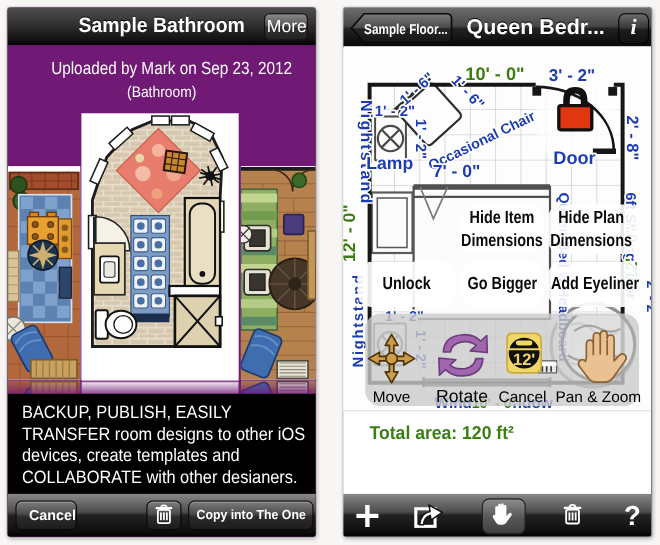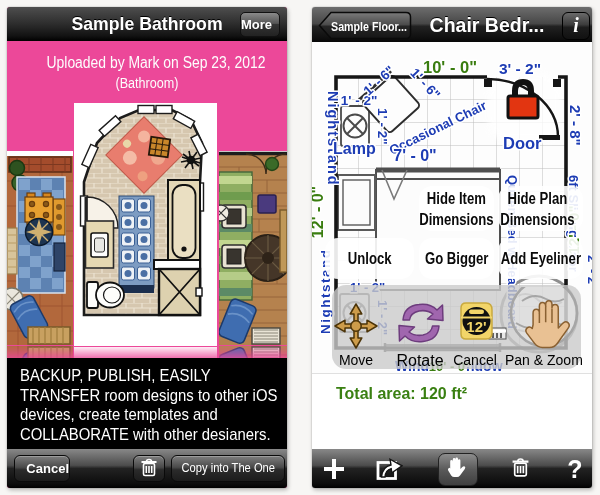--- a/index.html
+++ b/index.html
@@ -1,33 +1,33 @@
 <!DOCTYPE html>
 <html><head>
 <meta charset="utf-8">
 <style>
   html,body{margin:0;padding:0;}
   body{width:600px;height:495px;background:#f7f6f4;font-family:"Liberation Sans",sans-serif;overflow:hidden;position:relative;}
   .shot{position:absolute;top:7px;width:280px;height:481px;border-radius:3px;box-shadow:0 0 1px rgba(0,0,0,.55),1px 2px 4px rgba(0,0,0,.28);overflow:hidden;}
-  #shot1{left:7px;background:#ec4899;}
+  #shot1{left:7px;background:#701a75;}
   #shot2{left:312px;background:#fff;}
   .abs{position:absolute;}
   .btnov{border-radius:13px;background:rgba(255,255,255,.9);display:flex;align-items:center;justify-content:center;text-align:center;font-weight:bold;color:#0a0a0a;font-size:16px;line-height:21px;}
   .btnov span{display:inline-block;transform:scaleX(.82);white-space:nowrap;}
 </style>
 </head>
 <body>
 
 <div id="shot1" class="shot">
 
   <div class="abs" style="left:0;top:0;width:280px;height:34px;background:linear-gradient(#4e4e4e,#2e2e2e 48%,#121212 85%,#000);"></div>
 
   <div class="abs" style="left:0;top:6px;width:280px;text-align:center;color:#fff;font-size:19px;font-weight:bold;text-shadow:0 -1px 0 #000;transform:scaleX(.93);">Sample Bathroom</div>
 
-  <div class="abs" style="left:233px;top:5px;width:38px;height:23px;border-radius:5px;background:linear-gradient(#8a8a8a,#565656 45%,#333 50%,#222);border:1px solid #111;color:#fff;font-size:13px;font-weight:bold;text-align:left;line-height:23px;">More</div>
+  <div class="abs" style="left:233px;top:5px;width:38px;height:23px;border-radius:5px;background:linear-gradient(#8a8a8a,#565656 45%,#333 50%,#222);border:1px solid #111;color:#fff;font-size:16px;font-weight:normal;text-align:right;line-height:23px;">More</div>
 
   <div class="abs" style="left:9px;top:47px;width:280px;text-align:center;color:#fdfdfd;font-size:16px;transform:scaleX(.87);">Uploaded by Mark on Sep 23, 2012</div>
 
   <div class="abs" style="left:0;top:68px;width:280px;text-align:center;color:#fdfdfd;font-size:14px;transform:scaleX(.9);">(Bathroom)</div>
 
   <div id="planL" class="abs" style="left:0;top:144px;width:66px;height:194px;background:#fff;-webkit-box-reflect:below 1px linear-gradient(transparent 92%,rgba(0,0,0,.9) 100%);">
   <svg width="66" height="194" viewBox="0 0 66 194">
 
     <rect x="0" y="5" width="66" height="189" fill="#b2683c"></rect>
     <path d="M0 30 H66 M0 55 H66 M0 80 H66 M0 105 H66 M0 130 H66 M0 155 H66 M0 180 H66 M11 5 V194 M33 5 V194 M55 5 V194" stroke="#9e5530" stroke-width="1"></path>
@@ -270,41 +270,41 @@
     <g fill="none" stroke="#fff" stroke-width="1.6">
       <rect x="3.5" y="5.5" width="11" height="12" rx="1.5"></rect>
       <line x1="1.5" y1="4" x2="16.5" y2="4" stroke-width="2"></line>
       <path d="M6.5 3.5 Q6.5 1.5 9 1.5 Q11.5 1.5 11.5 3.5" stroke-width="1.6"></path>
       <line x1="6.3" y1="8" x2="6.3" y2="15"></line>
         <line x1="9" y1="8" x2="9" y2="15"></line>
         <line x1="11.7" y1="8" x2="11.7" y2="15"></line>
     </g>
   </svg>
 
-  <div class="abs" style="left:164px;top:448px;width:112px;height:25px;border-radius:6px;background:linear-gradient(#7e7e7e,#4a4a4a 45%,#2b2b2b 55%,#1c1c1c);border:1px solid #0a0a0a;box-shadow:inset 0 1px 0 rgba(255,255,255,.25);color:#fff;font-size:12px;font-weight:normal;text-align:center;line-height:25px;"><span style="display:inline-block;transform:scaleX(.93);">Copy into The One</span></div>
+  <div class="abs" style="left:164px;top:448px;width:112px;height:25px;border-radius:6px;background:linear-gradient(#7e7e7e,#4a4a4a 45%,#2b2b2b 55%,#1c1c1c);border:1px solid #0a0a0a;box-shadow:inset 0 1px 0 rgba(255,255,255,.25);color:#fff;font-size:12px;font-weight:bold;text-align:center;line-height:25px;"><span style="display:inline-block;transform:scaleX(.93);">Copy into The One</span></div>
 </div>
 
 <div id="shot2" class="shot">
 
   <div class="abs" style="left:0;top:0;width:280px;height:37px;background:linear-gradient(#6d6d6d,#474747 45%,#222 52%,#050505);"></div>
 
   <svg class="abs" style="left:6px;top:4px;" width="94" height="29" viewBox="0 0 94 29">
     <defs>
         <linearGradient id="bkg" x1="0" y1="0" x2="0" y2="1">
           <stop offset="0" stop-color="#7c7c7c"></stop>
           <stop offset=".48" stop-color="#4a4a4a"></stop>
           <stop offset=".52" stop-color="#262626"></stop>
           <stop offset="1" stop-color="#161616"></stop>
         </linearGradient>
       </defs>
     <path d="M13 1.5 H88 Q92.5 1.5 92.5 6 V23 Q92.5 27.5 88 27.5 H13 L1.5 14.5 Z" fill="url(#bkg)" stroke="#0a0a0a" stroke-width="1.5"></path>
     <text x="51" y="19.5" text-anchor="middle" fill="#fff" font-size="13" font-weight="bold" font-family="Liberation Sans,sans-serif" textLength="76" lengthAdjust="spacingAndGlyphs">Sample Floor...</text>
   </svg>
 
-  <div class="abs" style="left:104px;top:7px;width:142px;text-align:center;color:#fff;font-size:19.5px;font-weight:bold;text-shadow:0 -1px 0 #000;">Chair Bedr...</div>
+  <div class="abs" style="left:104px;top:7px;width:142px;text-align:center;color:#fff;font-size:19.5px;font-weight:bold;text-shadow:0 -1px 0 #000;">Queen Bedr...</div>
 
   <div class="abs" style="left:250px;top:5px;width:26px;height:26px;border-radius:6px;background:linear-gradient(#6a6a6a,#3c3c3c 45%,#1d1d1d 55%,#111);border:1px solid #000;color:#fff;font-family:'Liberation Serif',serif;font-style:italic;font-weight:bold;font-size:20px;text-align:center;line-height:25px;">i</div>
 
   <svg id="planarea" class="abs" style="left:0;top:35px;background:#fdfdfd;" width="280" height="332" viewBox="0 0 280 332" font-family="Liberation Sans,sans-serif">
     <defs>
       <pattern id="grid" width="23" height="23" patternUnits="userSpaceOnUse" x="24" y="35">
         <path d="M23 0 V23 H0" fill="none" stroke="#bdbdbd" stroke-width="1"></path>
       </pattern>
       <filter id="blur3">
           <feGaussianBlur stdDeviation="3"></feGaussianBlur>

